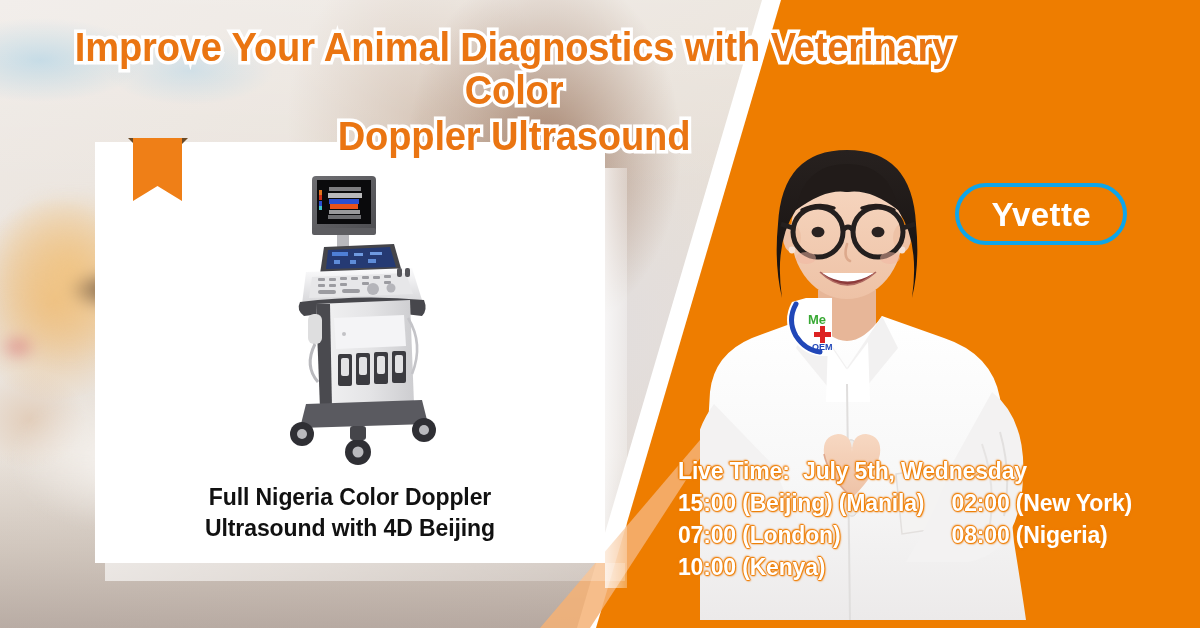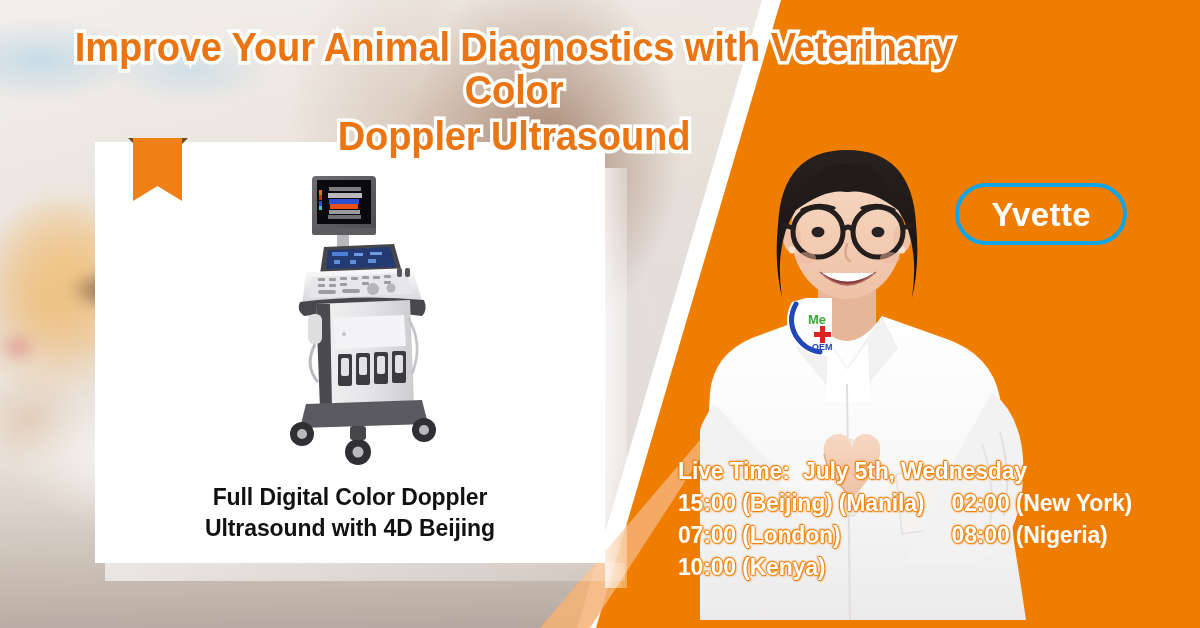--- a/index.html
+++ b/index.html
@@ -408,21 +408,21 @@
       <circle cx="30" cy="266" r="5" fill="#b9b9bd"></circle>
       <circle cx="152" cy="262" r="12" fill="#2f2f34"></circle>
       <circle cx="152" cy="262" r="5" fill="#b9b9bd"></circle>
       <circle cx="86" cy="284" r="13" fill="#2f2f34"></circle>
       <circle cx="86" cy="284" r="5.5" fill="#b9b9bd"></circle>
       <rect x="78" y="258" width="16" height="14" rx="3" fill="#45454a"></rect>
     </svg>
   </div>
 
   <div class="card-caption">
-    <span>Full Digital Color Doppler</span>
+    <span>Full Nigeria Color Doppler</span>
     <span>Ultrasound with 4D Beijing</span>
   </div>
 
   <div class="name-badge">
     <span>Yvette</span>
   </div>
 
   <div class="schedule">
     <div class="sched-line sched-head">
       <span class="lbl">Live Time:</span><span>July 5th, Wednesday</span>

